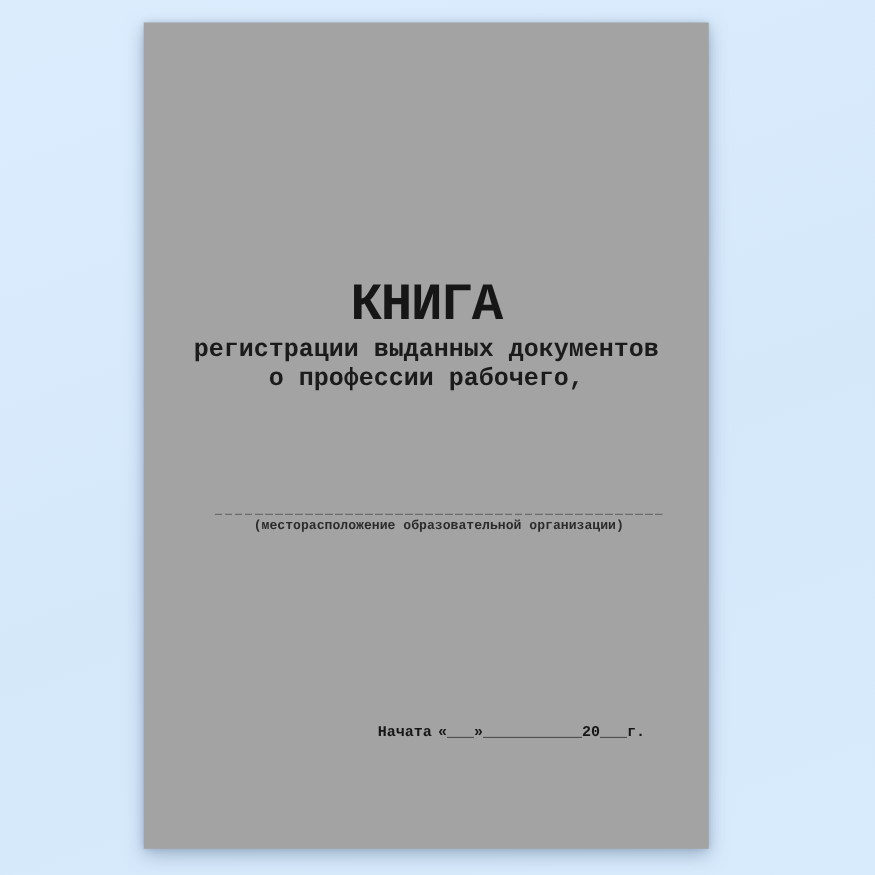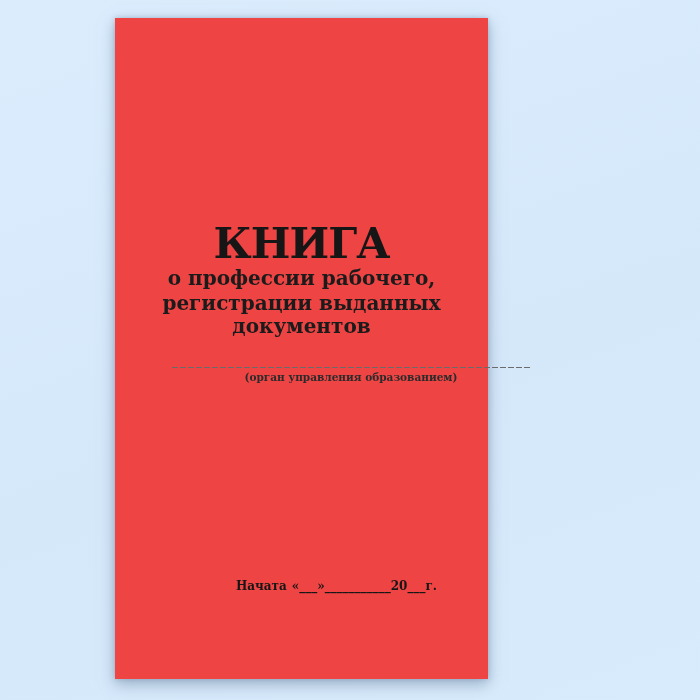--- a/index.html
+++ b/index.html
@@ -12,25 +12,26 @@
     position: relative;
     overflow: hidden;
     background: linear-gradient(160deg, #dbedfd 0%, #d5e8fa 55%, #d8ebfc 100%);
     font-family: "DejaVu Serif", "Liberation Serif", serif;
     color: #1b1b1b;
   }
   .paper {
     position: absolute;
     left: 115px;
     top: 18px;
-    width: 373px;
+    width: 452px;
     height: 661px;
-    background: #ef4444;
+    background: #a3a3a3;
     box-shadow: 0 5px 14px rgba(104, 126, 156, 0.55),
                 0 0 5px  rgba(104, 126, 156, 0.35);
+    font-family: Liberation Mono, monospace;
   }
   .title-block {
     position: absolute;
     top: 203px;
     left: 0;
     right: 0;
     text-align: center;
   }
   .main-title {
     margin: 0;
@@ -80,29 +81,29 @@
   .date-row { margin-bottom: 9px; white-space: nowrap; }
   .date-label { margin-right: 5px; }
 </style>
 </head>
 <body>
 
 <div class="paper">
 
   <div class="title-block">
     <h1 class="main-title">КНИГА</h1>
+    <p class="subtitle first">регистрации выданных документов</p>
     <p class="subtitle">о профессии рабочего,</p>
-    <p class="subtitle first">регистрации выданных документов</p>
   </div>
 
-  <div class="blank-field f1">
+
+  <div class="blank-field f2">
     <div class="blank-line"></div>
-    <div class="blank-caption">(орган управления образованием)</div>
+    <div class="blank-caption">(месторасположение образовательной организации)</div>
   </div>
-
 
   <div class="dates-block">
     <div class="date-row">
       <span class="date-label">Начата</span><span>«___»___________20___г.</span>
     </div>
   </div>
 
 </div>
 
 </body></html>

